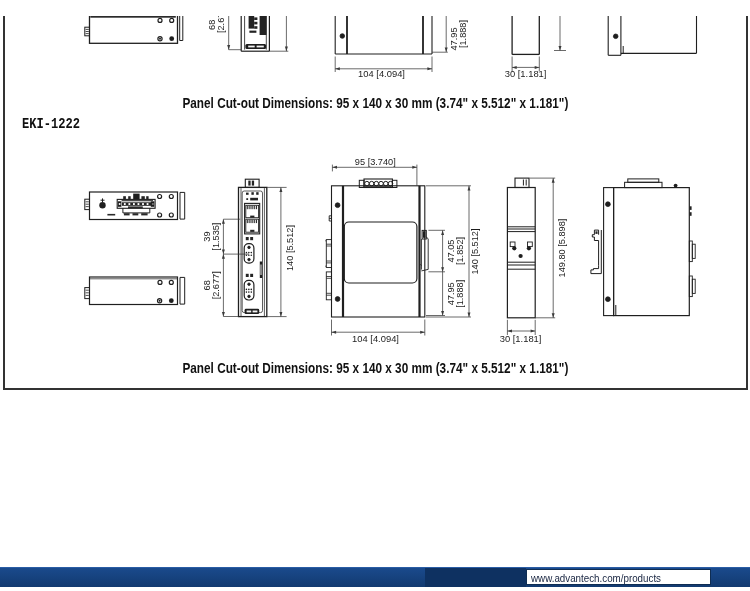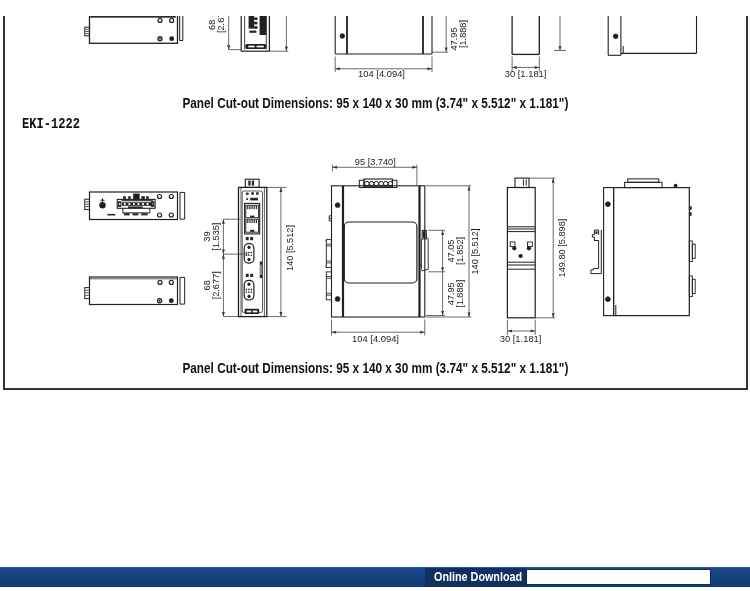--- a/index.html
+++ b/index.html
@@ -551,18 +551,18 @@
 <div class="abs" style="left:0;top:77.8px;width:750px;text-align:center;color:#111;"><span style="display:inline-block;white-space:nowrap;font-size:14px;font-weight:bold;transform:scaleX(0.841);">Panel Cut-out Dimensions: 95 x 140 x 30 mm (3.74" x 5.512" x 1.181")</span></div>
 
 <div class="abs" style="left:22px;top:99.3px;color:#111;font-family:Liberation Mono, monospace;"><span style="display:inline-block;white-space:nowrap;font-size:15px;font-weight:bold;transform:scaleX(0.805);transform-origin:0 50%;">EKI-1222</span></div>
 
 <div class="abs" style="left:0;top:342.9px;width:750px;text-align:center;color:#111;"><span style="display:inline-block;white-space:nowrap;font-size:14px;font-weight:bold;transform:scaleX(0.841);">Panel Cut-out Dimensions: 95 x 140 x 30 mm (3.74" x 5.512" x 1.181")</span></div>
 
 <div class="abs" style="left:0;top:551px;width:750px;height:19.6px;background:linear-gradient(#1a4a8c,#123a70);border-top:1.5px solid #2a5da5;box-sizing:border-box;"></div>
 
 <div class="abs" style="left:425px;top:552px;width:101px;height:18.5px;background:#0e3161;"></div>
 
-<div class="abs" style="right:228px;top:550.8px;color:#fff;"><span style="display:inline-block;white-space:nowrap;font-size:12.5px;font-weight:bold;transform:scaleX(0.862);transform-origin:100% 50%;">Online Download</span></div>
 
 <div class="abs" style="left:526px;top:552.5px;width:184.5px;height:16.5px;background:#fff;border:1.5px solid #0f2d52;box-sizing:border-box;"></div>
 
+<div class="abs" style="left:531px;top:552px;color:#16233f;"><span style="display:inline-block;white-space:nowrap;font-size:11.5px;transform:scaleX(0.851);transform-origin:0 50%;">www.advantech.com/products</span></div>
 
 </div>
 
 </body></html>

